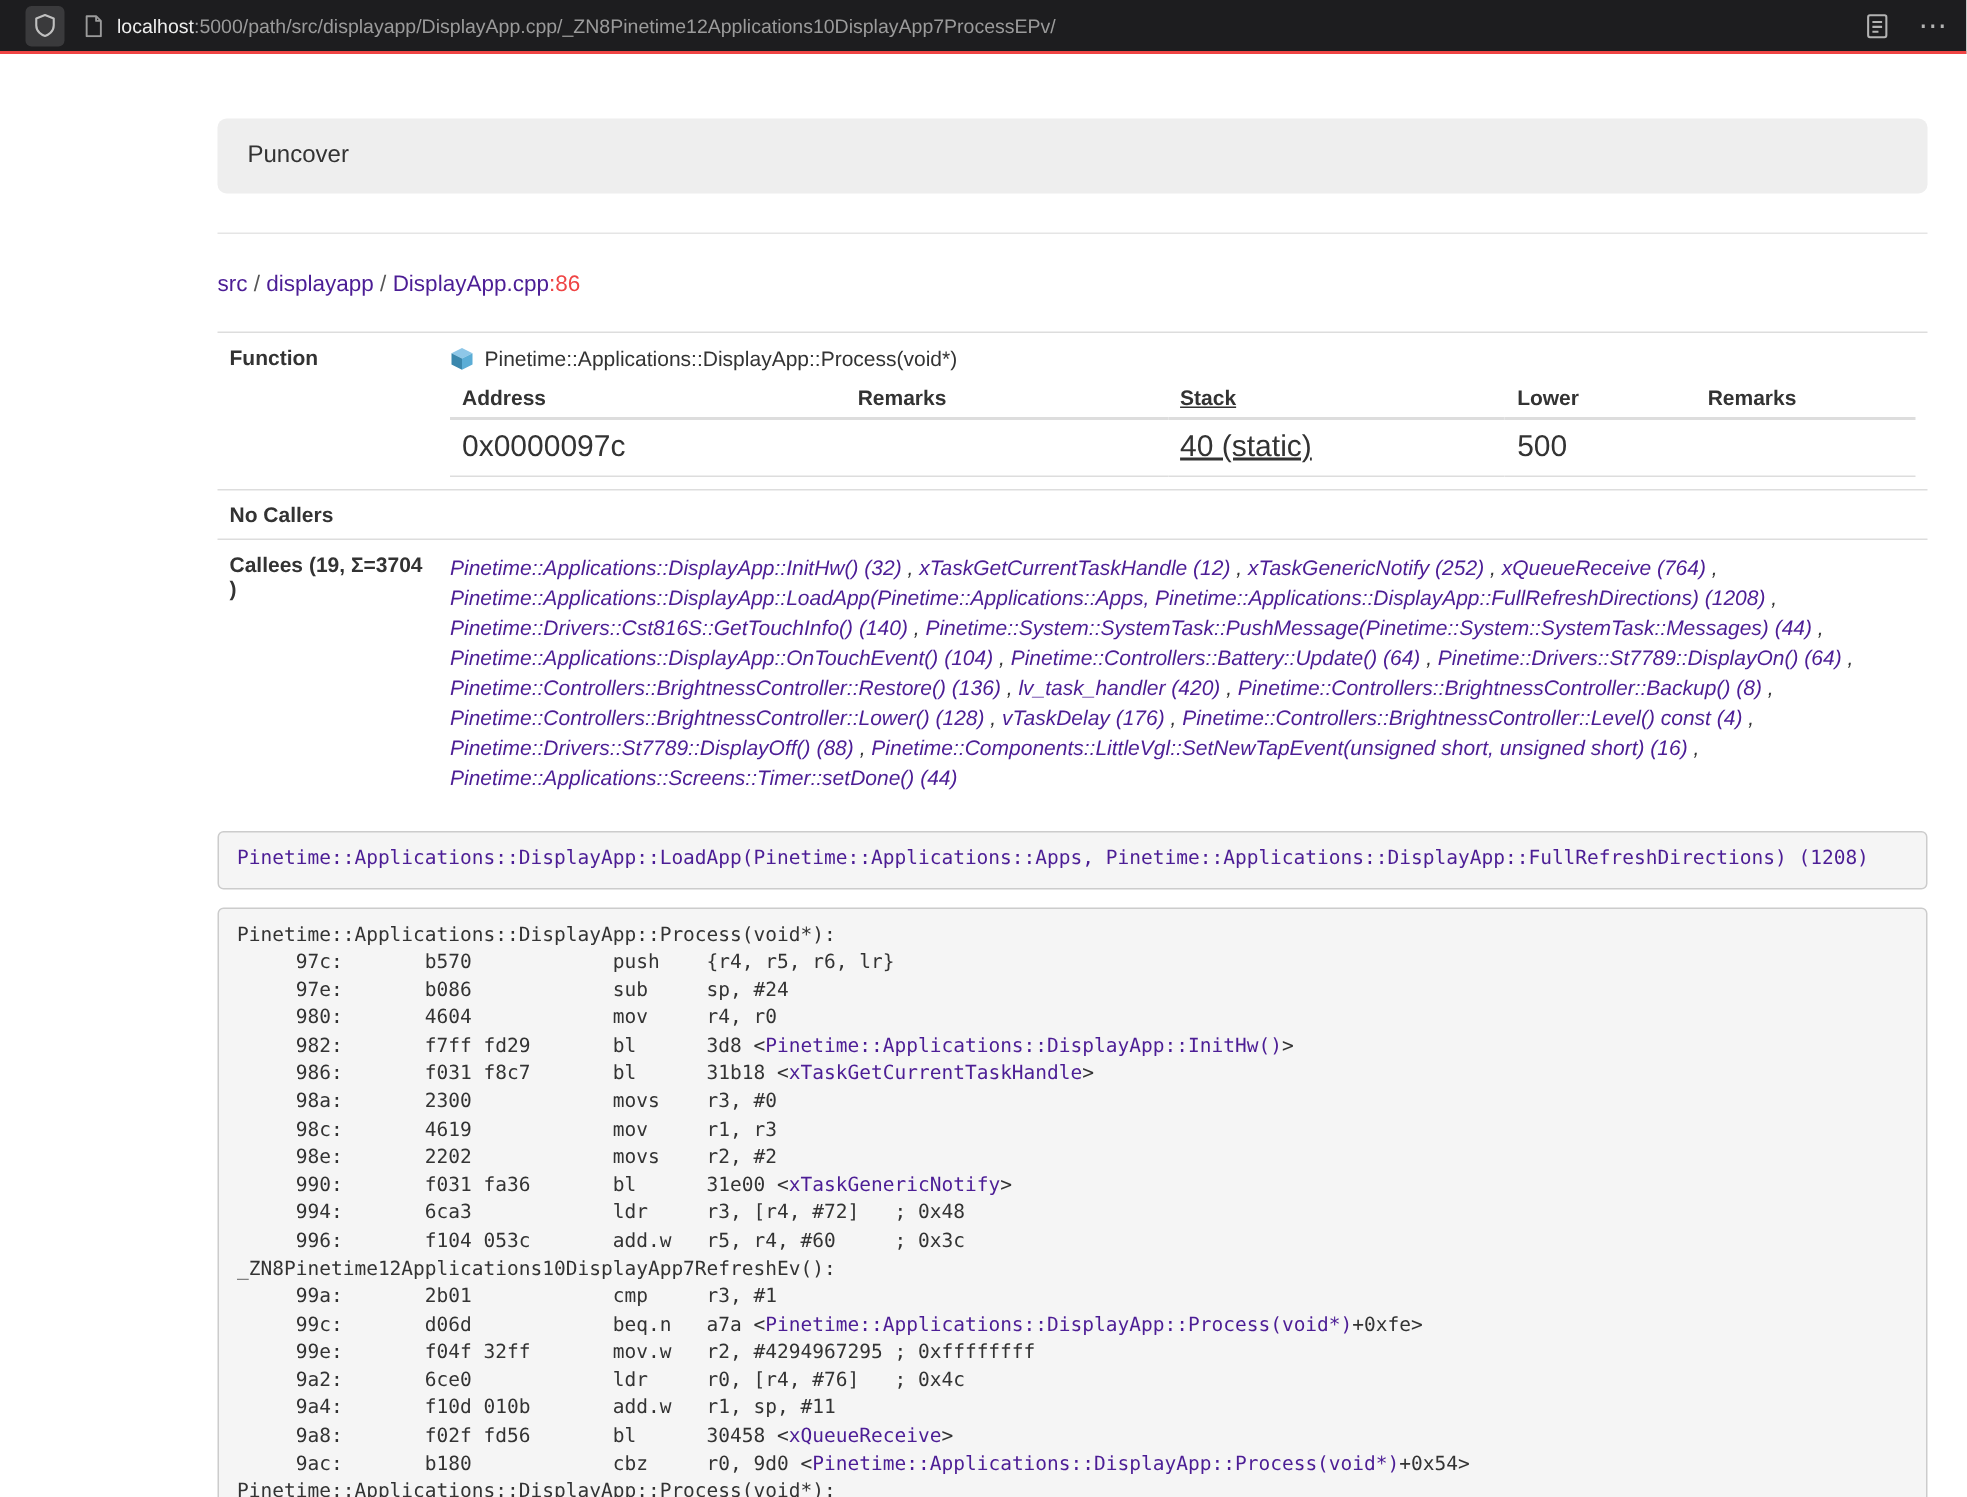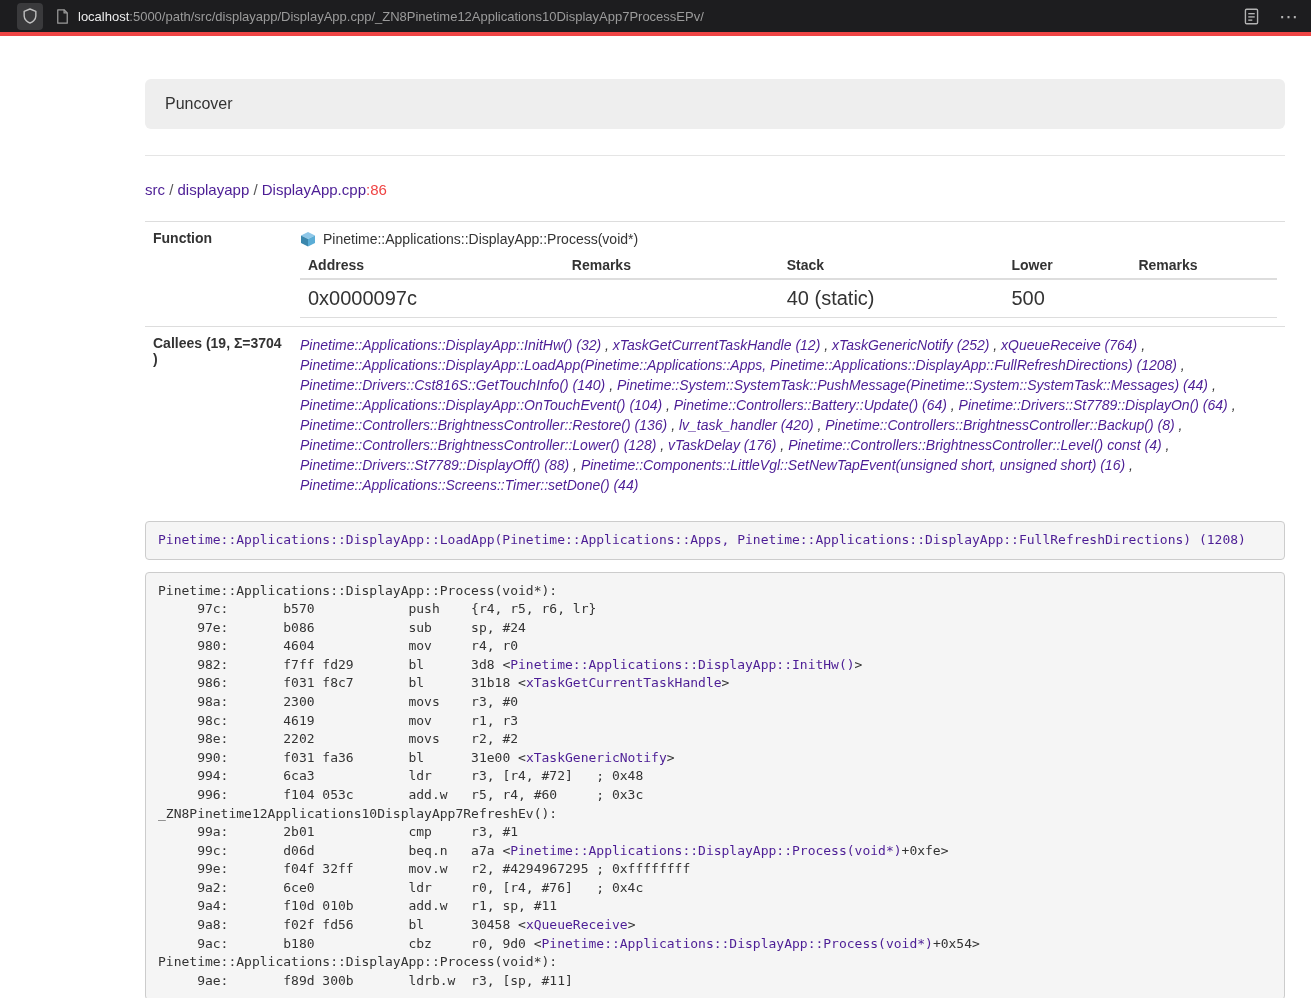--- a/index.html
+++ b/index.html
@@ -9,21 +9,21 @@
     background:#ffffff;
     font-family:"Liberation Sans", sans-serif;
     color:#333;
   }
 
   
   .topbar {
     height:36px; background:#1d1d1f;
     display:flex; align-items:center;
     padding-left:17px; padding-right:12px;
-    border-bottom:4px solid #ef4444;
+    border-bottom:2px solid #ef4444;
   }
   .shield-tile {
     width:26px; height:27px; background:#3a3a3c; border-radius:4px;
     display:flex; align-items:center; justify-content:center;
     flex:0 0 auto;
   }
   .urlbar {
     display:flex; align-items:center; margin-left:13px; gap:9px;
     font-size:13px; flex:1 1 auto; min-width:0;
     white-space:nowrap; overflow:hidden;
@@ -60,21 +60,21 @@
   .fn-line { display:flex; align-items:center; gap:7px; height:18px; }
 
   table.stats { width:100%; border-collapse:collapse; margin-top:4px; }
   table.stats th {
     padding:5px 8px; text-align:left; font-weight:bold;
     border-bottom:2px solid #ddd; font-size:14px;
   }
   table.stats td { padding:7px 8px; border-bottom:1px solid #ddd; font-size:20px; }
   table.stats th:nth-child(1), table.stats td:nth-child(1) { width:27%; }
   table.stats th:nth-child(2), table.stats td:nth-child(2) { width:22%; }
-  table.stats th:nth-child(3), table.stats td:nth-child(3) { width:23%; }
+  table.stats th:nth-child(3), table.stats td:nth-child(3) { width:23%;text-decoration:underline; }
   table.stats th:nth-child(4), table.stats td:nth-child(4) { width:13%; }
 
   td.callees-cell { line-height:20px;font-style:italic; }
 
   pre.box {
     background:#f5f5f5; border:1px solid #ccc; border-radius:4px;
     padding:9px 12px; margin:18px 0 0 0;
     font-family:"DejaVu Sans Mono", monospace; font-size:13px; line-height:1.43;
     color:#333; white-space:pre; overflow:hidden;
     tab-size:8; -moz-tab-size:8;
@@ -150,20 +150,24 @@
                 <td></td>
                 <td>40 (static)</td>
                 <td>500</td>
                 <td></td>
               </tr>
             </tbody>
           </table>
         </td>
       </tr>
       <tr>
+        <th>No Callers</th>
+        <td></td>
+      </tr>
+      <tr>
         <th>Callees (19, Σ=3704 )</th>
         <td class="callees-cell" id="callees"><a href="#" class="lnk">Pinetime::Applications::DisplayApp::InitHw() (32)</a><span> , </span><a href="#" class="lnk">xTaskGetCurrentTaskHandle (12)</a><span> , </span><a href="#" class="lnk">xTaskGenericNotify (252)</a><span> , </span><a href="#" class="lnk">xQueueReceive (764)</a><span> , </span><a href="#" class="lnk">Pinetime::Applications::DisplayApp::LoadApp(Pinetime::Applications::Apps, Pinetime::Applications::DisplayApp::FullRefreshDirections) (1208)</a><span> , </span><a href="#" class="lnk">Pinetime::Drivers::Cst816S::GetTouchInfo() (140)</a><span> , </span><a href="#" class="lnk">Pinetime::System::SystemTask::PushMessage(Pinetime::System::SystemTask::Messages) (44)</a><span> , </span><a href="#" class="lnk">Pinetime::Applications::DisplayApp::OnTouchEvent() (104)</a><span> , </span><a href="#" class="lnk">Pinetime::Controllers::Battery::Update() (64)</a><span> , </span><a href="#" class="lnk">Pinetime::Drivers::St7789::DisplayOn() (64)</a><span> , </span><a href="#" class="lnk">Pinetime::Controllers::BrightnessController::Restore() (136)</a><span> , </span><a href="#" class="lnk">lv_task_handler (420)</a><span> , </span><a href="#" class="lnk">Pinetime::Controllers::BrightnessController::Backup() (8)</a><span> , </span><a href="#" class="lnk">Pinetime::Controllers::BrightnessController::Lower() (128)</a><span> , </span><a href="#" class="lnk">vTaskDelay (176)</a><span> , </span><a href="#" class="lnk">Pinetime::Controllers::BrightnessController::Level() const (4)</a><span> , </span><a href="#" class="lnk">Pinetime::Drivers::St7789::DisplayOff() (88)</a><span> , </span><a href="#" class="lnk">Pinetime::Components::LittleVgl::SetNewTapEvent(unsigned short, unsigned short) (16)</a><span> , </span><a href="#" class="lnk">Pinetime::Applications::Screens::Timer::setDone() (44)</a></td>
       </tr>
     </tbody>
   </table>
 
   <pre class="box"><a href="#" class="lnk">Pinetime::Applications::DisplayApp::LoadApp(Pinetime::Applications::Apps, Pinetime::Applications::DisplayApp::FullRefreshDirections) (1208)</a></pre>
 
   <pre class="box code" id="asm"><div class="asm-line">Pinetime::Applications::DisplayApp::Process(void*):</div><div class="asm-line">     97c:	b570      	push	{r4, r5, r6, lr}</div><div class="asm-line">     97e:	b086      	sub	sp, #24</div><div class="asm-line">     980:	4604      	mov	r4, r0</div><div class="asm-line">     982:	f7ff fd29 	bl	3d8 &lt;<a href="#" class="lnk">Pinetime::Applications::DisplayApp::InitHw()</a>&gt;</div><div class="asm-line">     986:	f031 f8c7 	bl	31b18 &lt;<a href="#" class="lnk">xTaskGetCurrentTaskHandle</a>&gt;</div><div class="asm-line">     98a:	2300      	movs	r3, #0</div><div class="asm-line">     98c:	4619      	mov	r1, r3</div><div class="asm-line">     98e:	2202      	movs	r2, #2</div><div class="asm-line">     990:	f031 fa36 	bl	31e00 &lt;<a href="#" class="lnk">xTaskGenericNotify</a>&gt;</div><div class="asm-line">     994:	6ca3      	ldr	r3, [r4, #72]	; 0x48</div><div class="asm-line">     996:	f104 053c 	add.w	r5, r4, #60	; 0x3c</div><div class="asm-line">_ZN8Pinetime12Applications10DisplayApp7RefreshEv():</div><div class="asm-line">     99a:	2b01      	cmp	r3, #1</div><div class="asm-line">     99c:	d06d      	beq.n	a7a &lt;<a href="#" class="lnk">Pinetime::Applications::DisplayApp::Process(void*)</a>+0xfe&gt;</div><div class="asm-line">     99e:	f04f 32ff 	mov.w	r2, #4294967295	; 0xffffffff</div><div class="asm-line">     9a2:	6ce0      	ldr	r0, [r4, #76]	; 0x4c</div><div class="asm-line">     9a4:	f10d 010b 	add.w	r1, sp, #11</div><div class="asm-line">     9a8:	f02f fd56 	bl	30458 &lt;<a href="#" class="lnk">xQueueReceive</a>&gt;</div><div class="asm-line">     9ac:	b180      	cbz	r0, 9d0 &lt;<a href="#" class="lnk">Pinetime::Applications::DisplayApp::Process(void*)</a>+0x54&gt;</div><div class="asm-line">Pinetime::Applications::DisplayApp::Process(void*):</div><div class="asm-line">     9ae:	f89d 300b 	ldrb.w	r3, [sp, #11]</div></pre>
 

